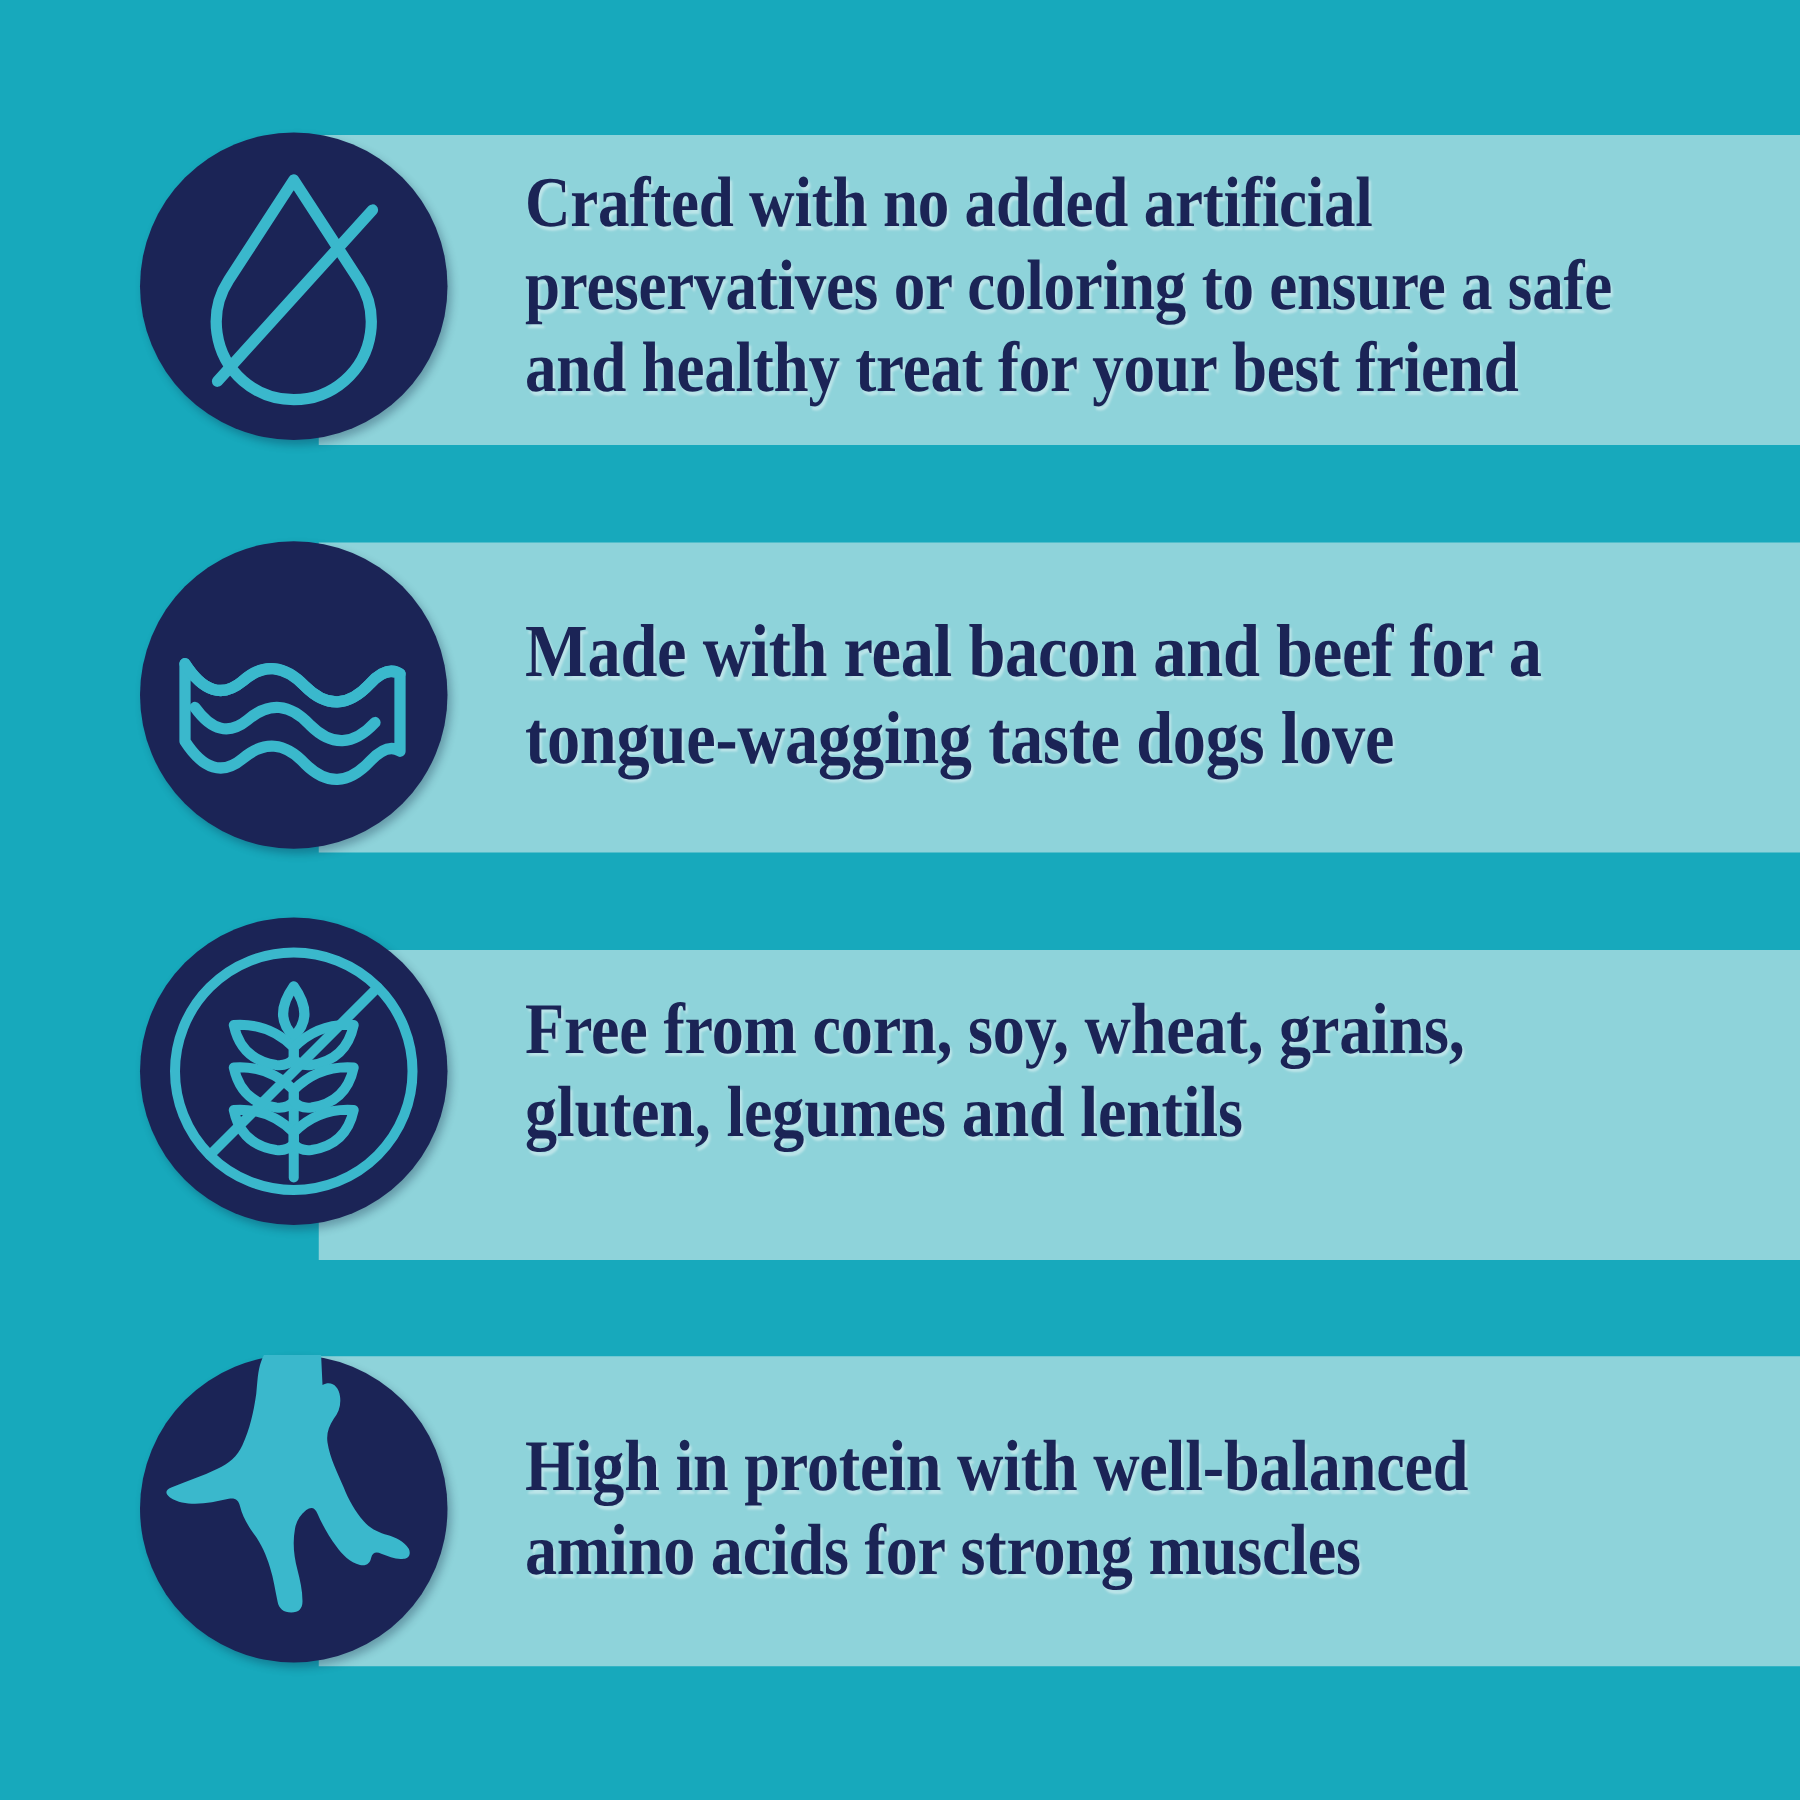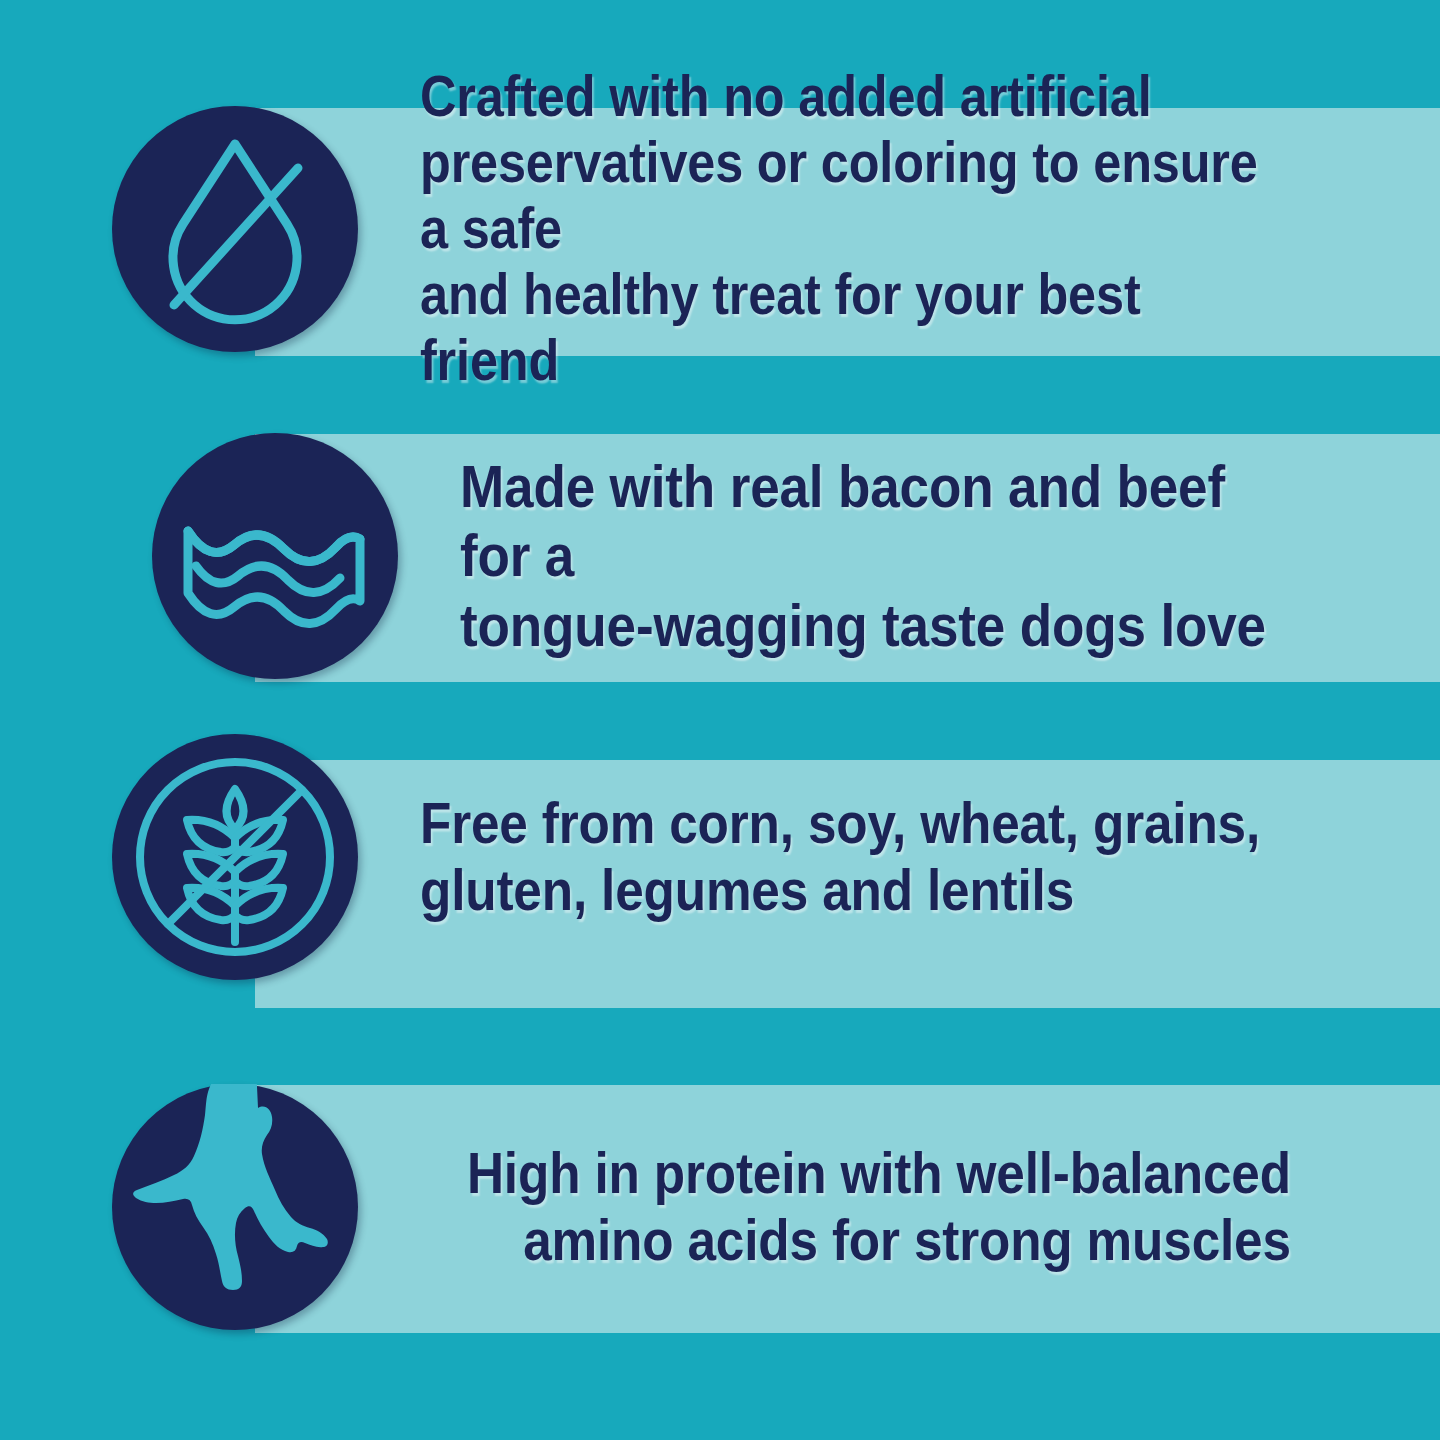--- a/index.html
+++ b/index.html
@@ -7,21 +7,21 @@
     margin: 0;
     padding: 0;
     background: #ffffff;
   }
   #root {
     position: relative;
     width: 1440px;
     height: 1440px;
     overflow: hidden;
     background: #17a9bc;
-    font-family: Liberation Sans, sans-serif;
+    font-family: Liberation Serif, serif;
     -webkit-font-smoothing: antialiased;
   }
 
   .bands-layer,
   .rows-layer {
     position: absolute;
     inset: 0;
   }
 
   .band {
@@ -93,21 +93,21 @@
         <svg viewBox="0 0 246 246" aria-hidden="true">
           <path d="M123 38 L175 118 a62 62 0 1 1 -104 0 Z" fill="none" stroke="#3ab8cc" stroke-width="9" stroke-linejoin="round" stroke-linecap="round"></path>
           <line x1="62" y1="199" x2="186" y2="62" stroke="#3ab8cc" stroke-width="9" stroke-linecap="round"></line>
         </svg>
       </div>
       <div class="feature-text" style="font-size: 57px; color: rgb(27, 36, 86);">Crafted with no added artificial
 preservatives or coloring to ensure a safe
 and healthy treat for your best friend</div>
     </div>
 
-    <div class="feature-row" style="top: 432px; height: 248px; padding-left: 40px;">
+    <div class="feature-row" style="top: 432px; height: 248px;">
       <div class="icon-badge" style="background: rgb(27, 36, 86);">
         <svg viewBox="0 0 246 246" aria-hidden="true">
           <g fill="none" stroke="#3ab8cc" stroke-width="9" stroke-linejoin="round" stroke-linecap="round">
             <path d="M36 98 L36 160 q22 34 46 14 q26 -22 50 4 q26 26 52 -2 q14 -15 24 -8 L208 106
                      q-12 -6 -24 8 q-26 28 -52 2 q-26 -26 -50 -4 q-24 20 -46 -14 Z"></path>
             <path d="M36 98 q22 34 46 14 q26 -22 50 4 q26 26 52 -2 q14 -15 24 -8"></path>
             <path d="M44 133 q20 28 42 10 q26 -22 50 4 q26 26 52 -2"></path>
           </g>
         </svg>
       </div>
@@ -129,21 +129,21 @@
             <path d="M123 172 q-20 -20 -48 -18 q6 28 34 32 q9 1 14 -5 Z"></path>
             <path d="M123 172 q20 -20 48 -18 q-6 28 -34 32 q-9 1 -14 -5 Z"></path>
             <line x1="56" y1="190" x2="190" y2="56"></line>
           </g>
         </svg>
       </div>
       <div class="feature-text" style="font-size: 58px; color: rgb(27, 36, 86);">Free from corn, soy, wheat, grains,
 gluten, legumes and lentils</div>
     </div>
 
-    <div class="feature-row" style="top: 1083px; height: 248px; text-align: right;">
+    <div class="feature-row" style="top: 1083px; height: 248px;">
       <div class="icon-badge" style="background: rgb(27, 36, 86);">
         <svg viewBox="0 0 246 246" aria-hidden="true">
           <path fill="#3ab8cc" d="M146 24
                    c7 -4 13 1 14 9
                    c1 7 -1 13 -5 18
                    c-4 6 -6 12 -5 19
                    c2 13 8 24 13 36
                    c4 10 9 19 16 27
                    c5 6 12 9 19 11
                    c7 2 13 5 17 11

